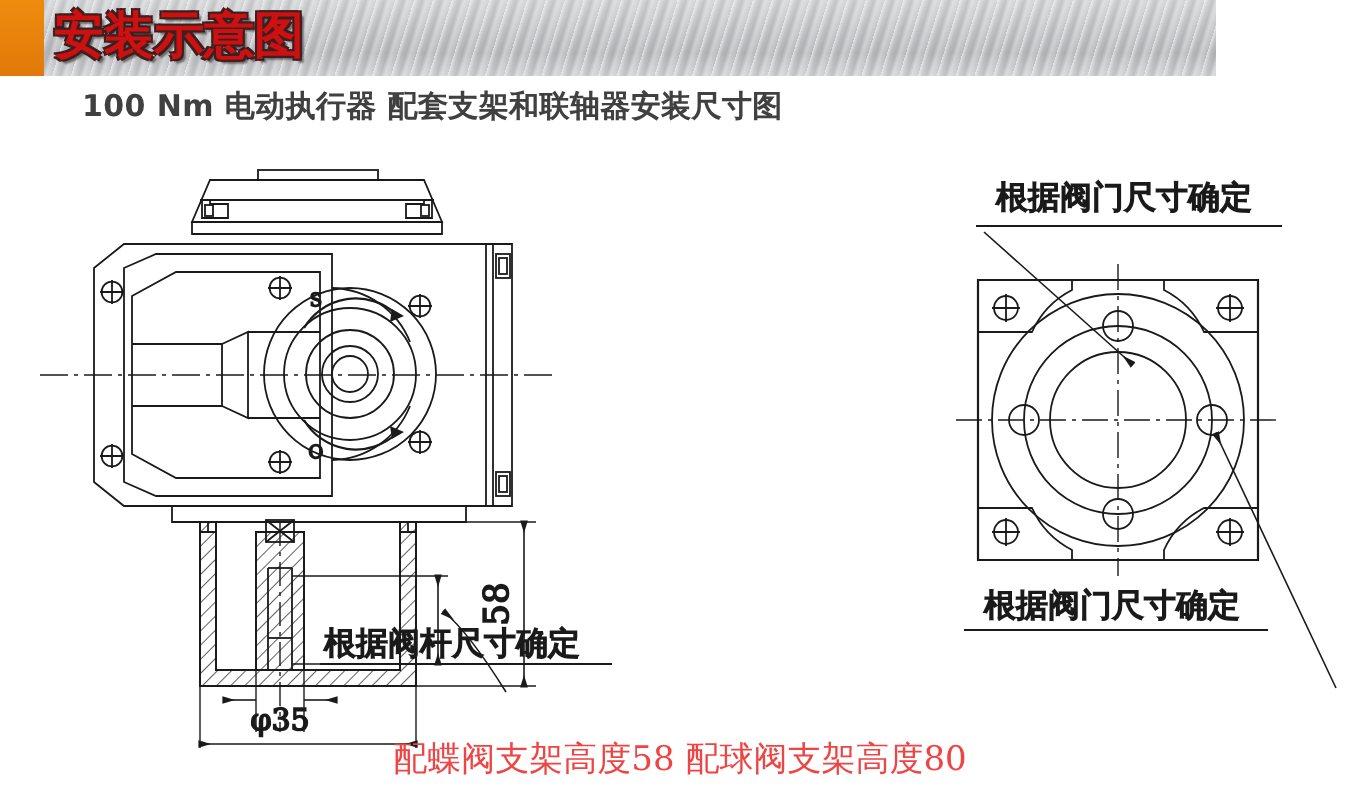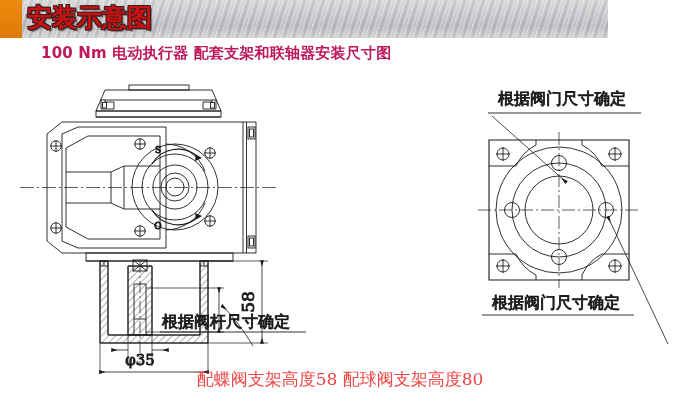--- a/index.html
+++ b/index.html
@@ -54,21 +54,21 @@
   }
 
   
   #subtitle {
     position: absolute;
     left: 41px;
     top: 44px;
     font-family: "DejaVu Sans", "Liberation Sans", sans-serif;
     font-size: 15px;
     font-weight: bold;
-    color: #be185d;
+    color: #404040;
     white-space: nowrap;
     letter-spacing: 0.2px;
   }
 
   
   #drawing {
     position: absolute;
     left: 0;
     top: 76px;
     width: 680px;

